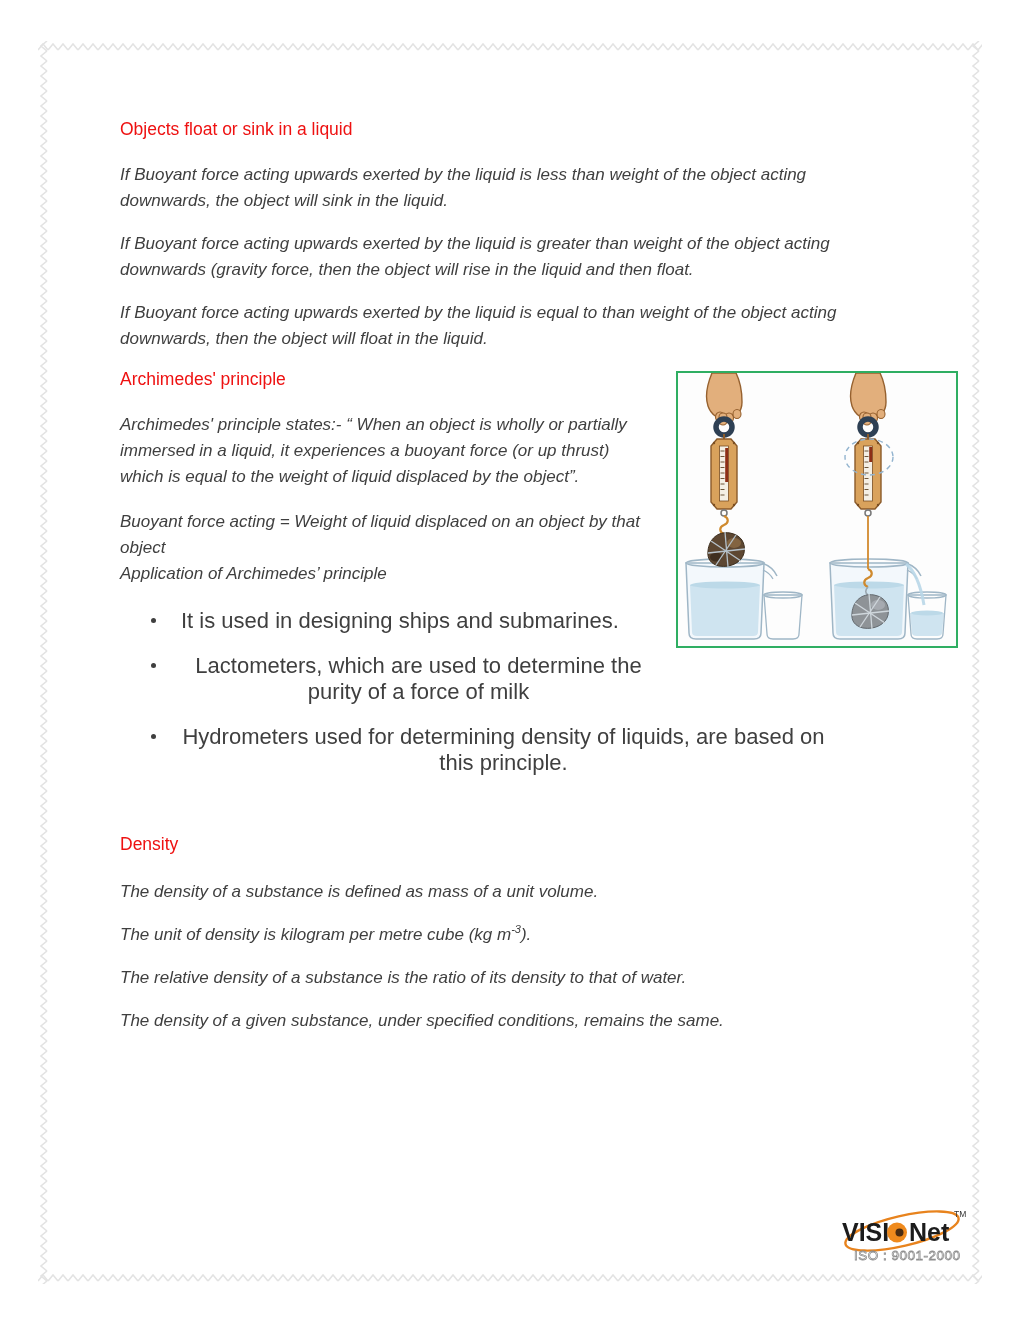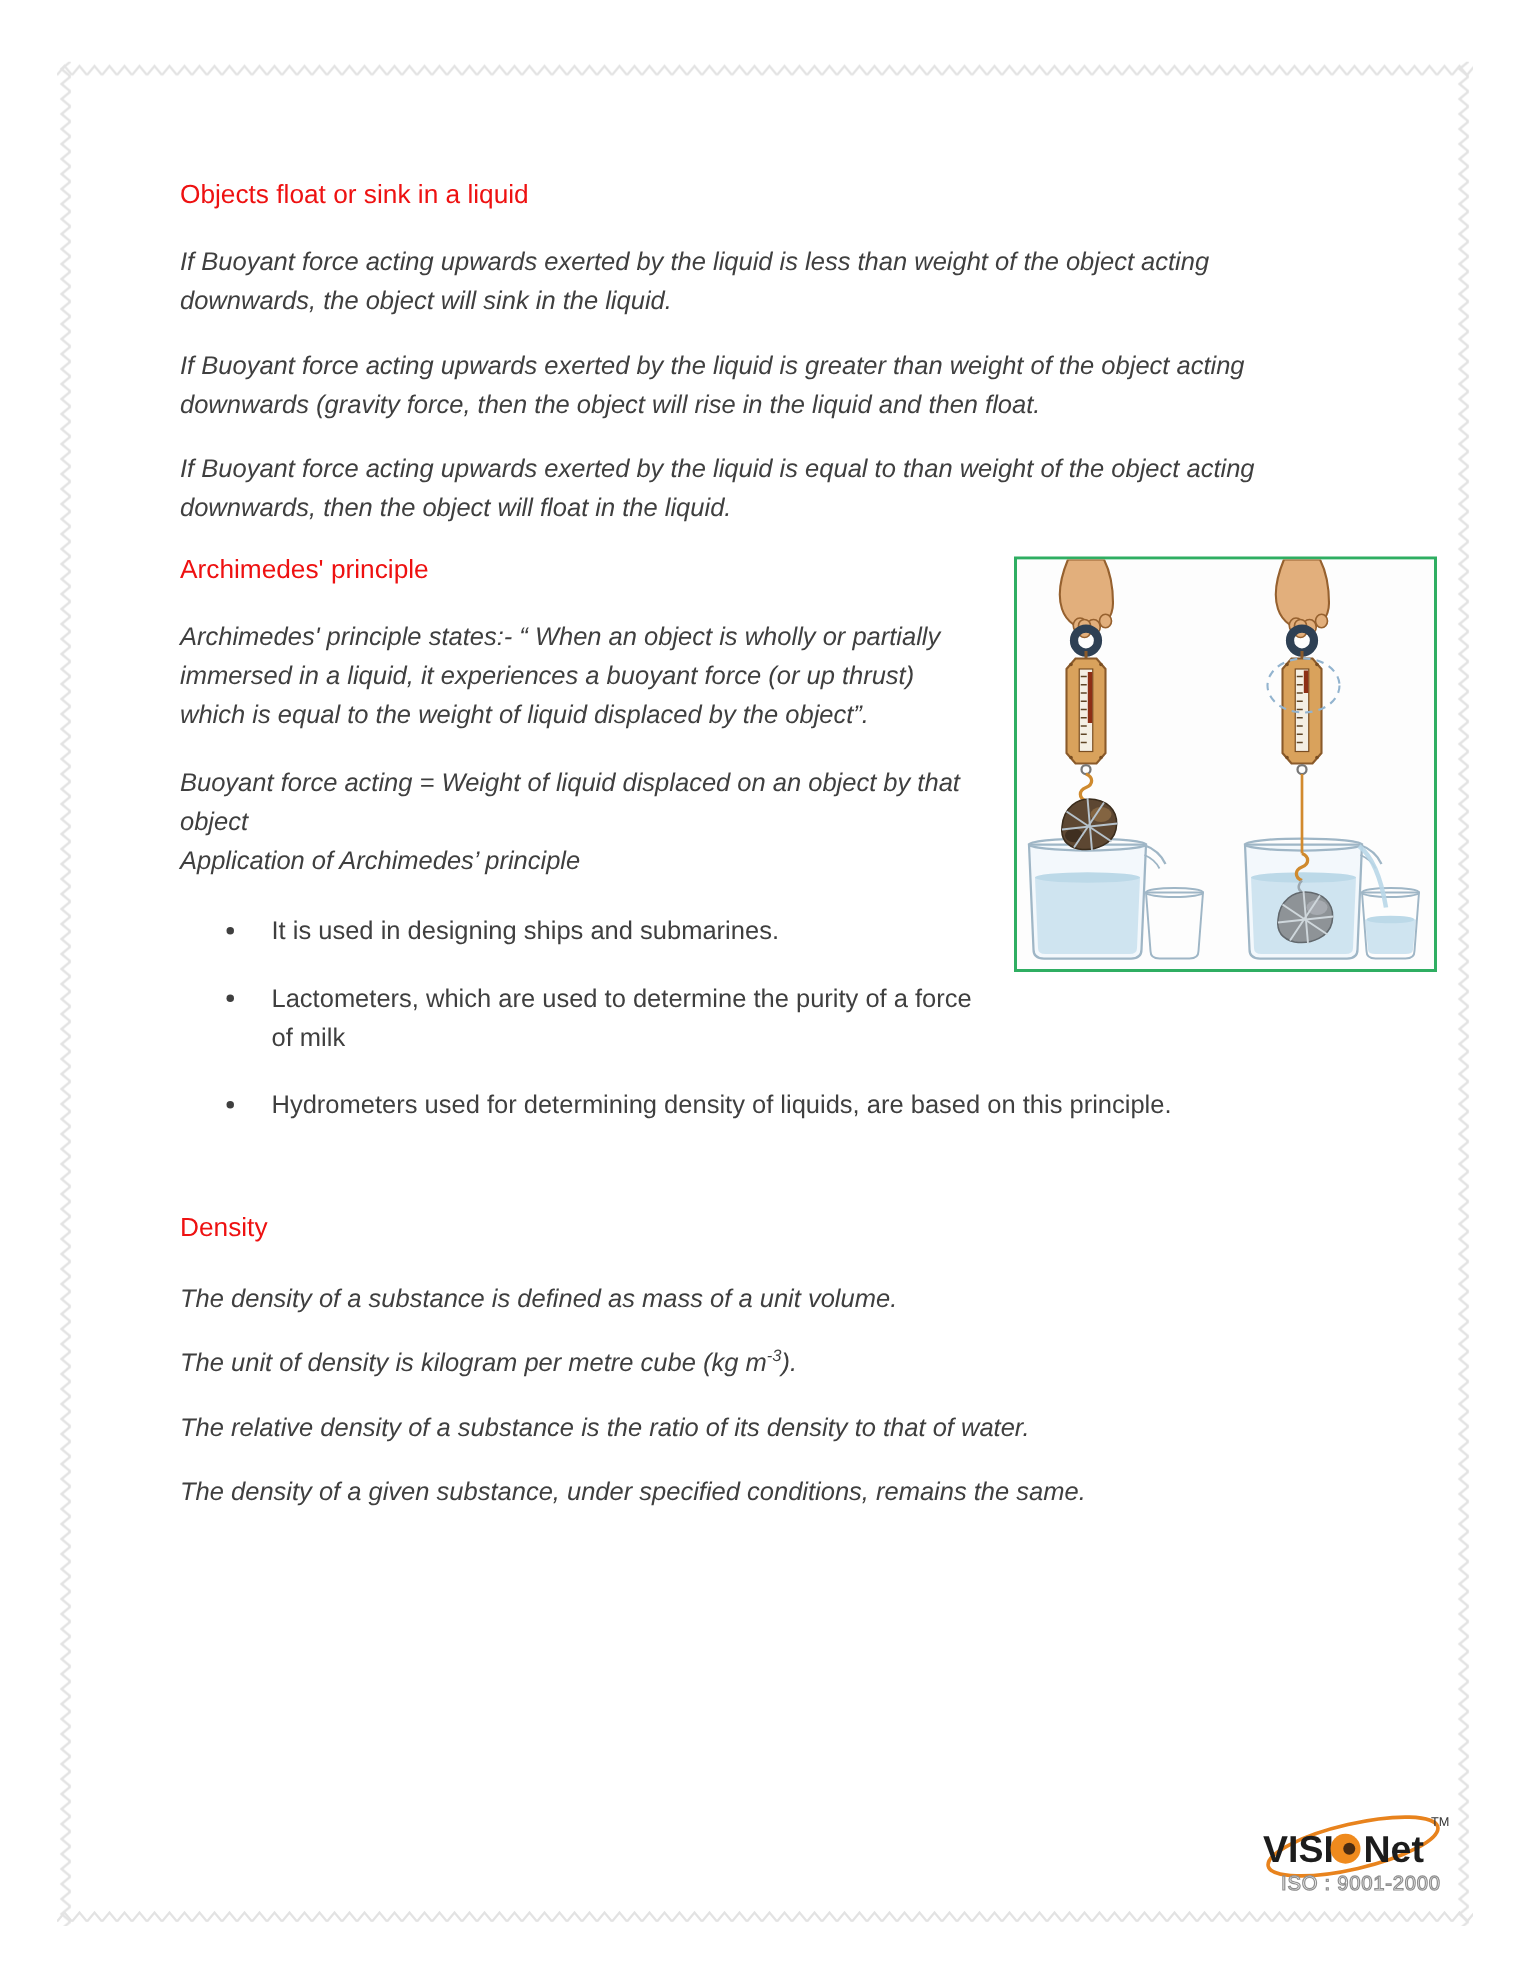--- a/index.html
+++ b/index.html
@@ -52,21 +52,21 @@
   .bullet-row { display:flex; margin-bottom:19px; }
   .bullet-dot {
     flex:0 0 auto;
     width:5px; height:5px; border-radius:50%;
     background:#3f3f3f;
     margin:10px 0 0 31px;
   }
   .bullet-text {
     margin-left:25px;
     max-width:645px;
-    font-size:17px; line-height:26px;
+    font-size:22px; line-height:26px;text-align:center;
   }
   .section-density { margin-top:58px; clear:both; }
   .section-density h2.red { margin-bottom:24px; }
   sup { font-size:11px; line-height:0; }
   .logo-box {
     position:absolute;
     left:842px; top:1205px;
     width:134px; height:62px;
   }
 </style>

